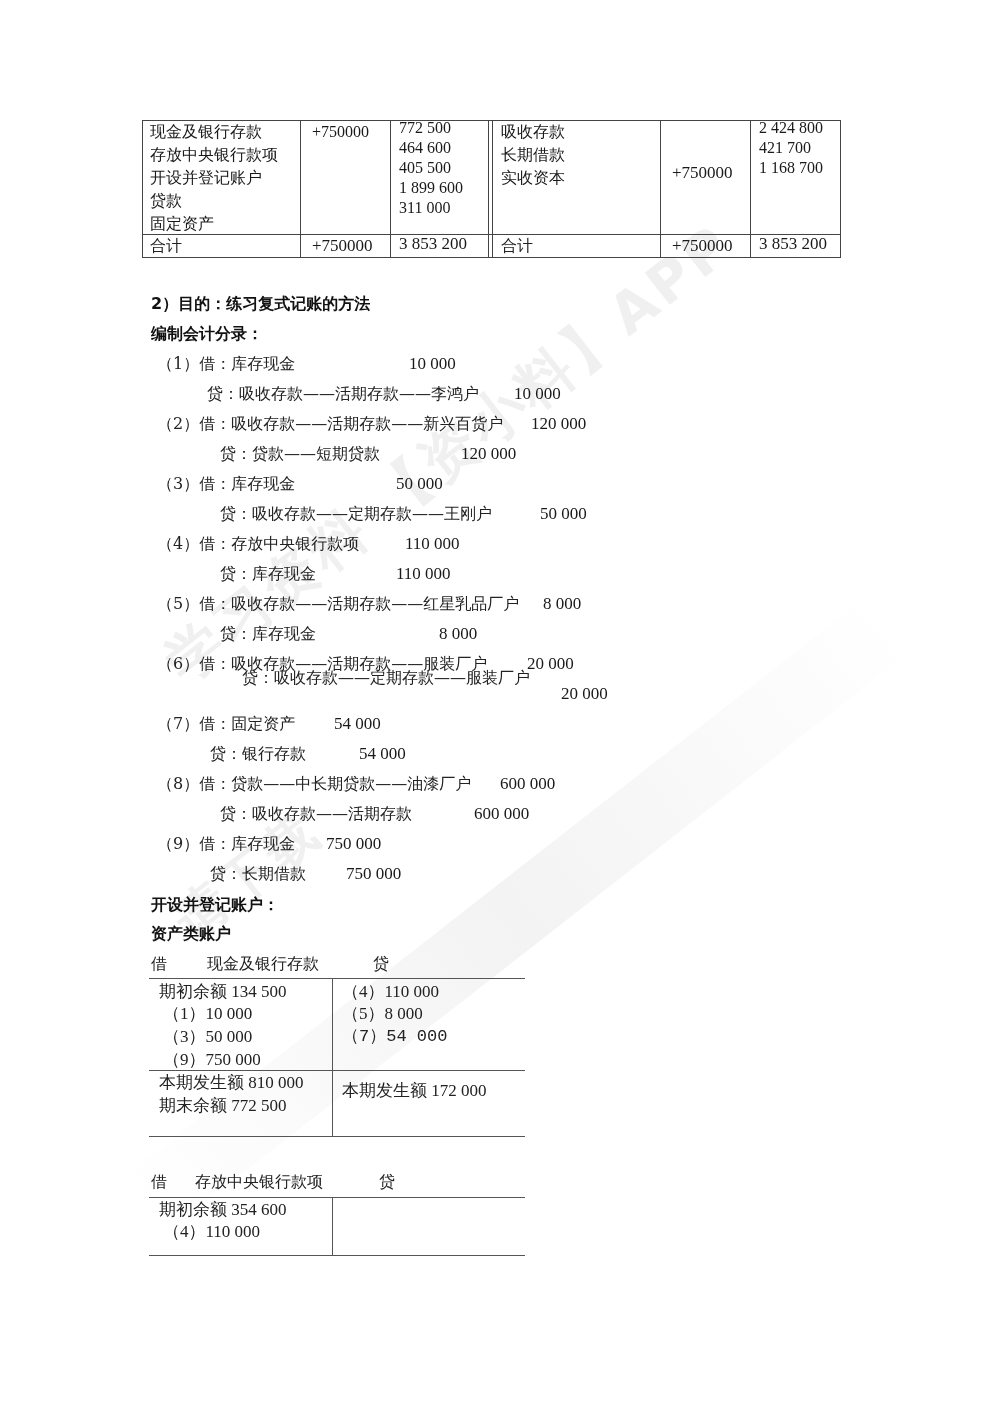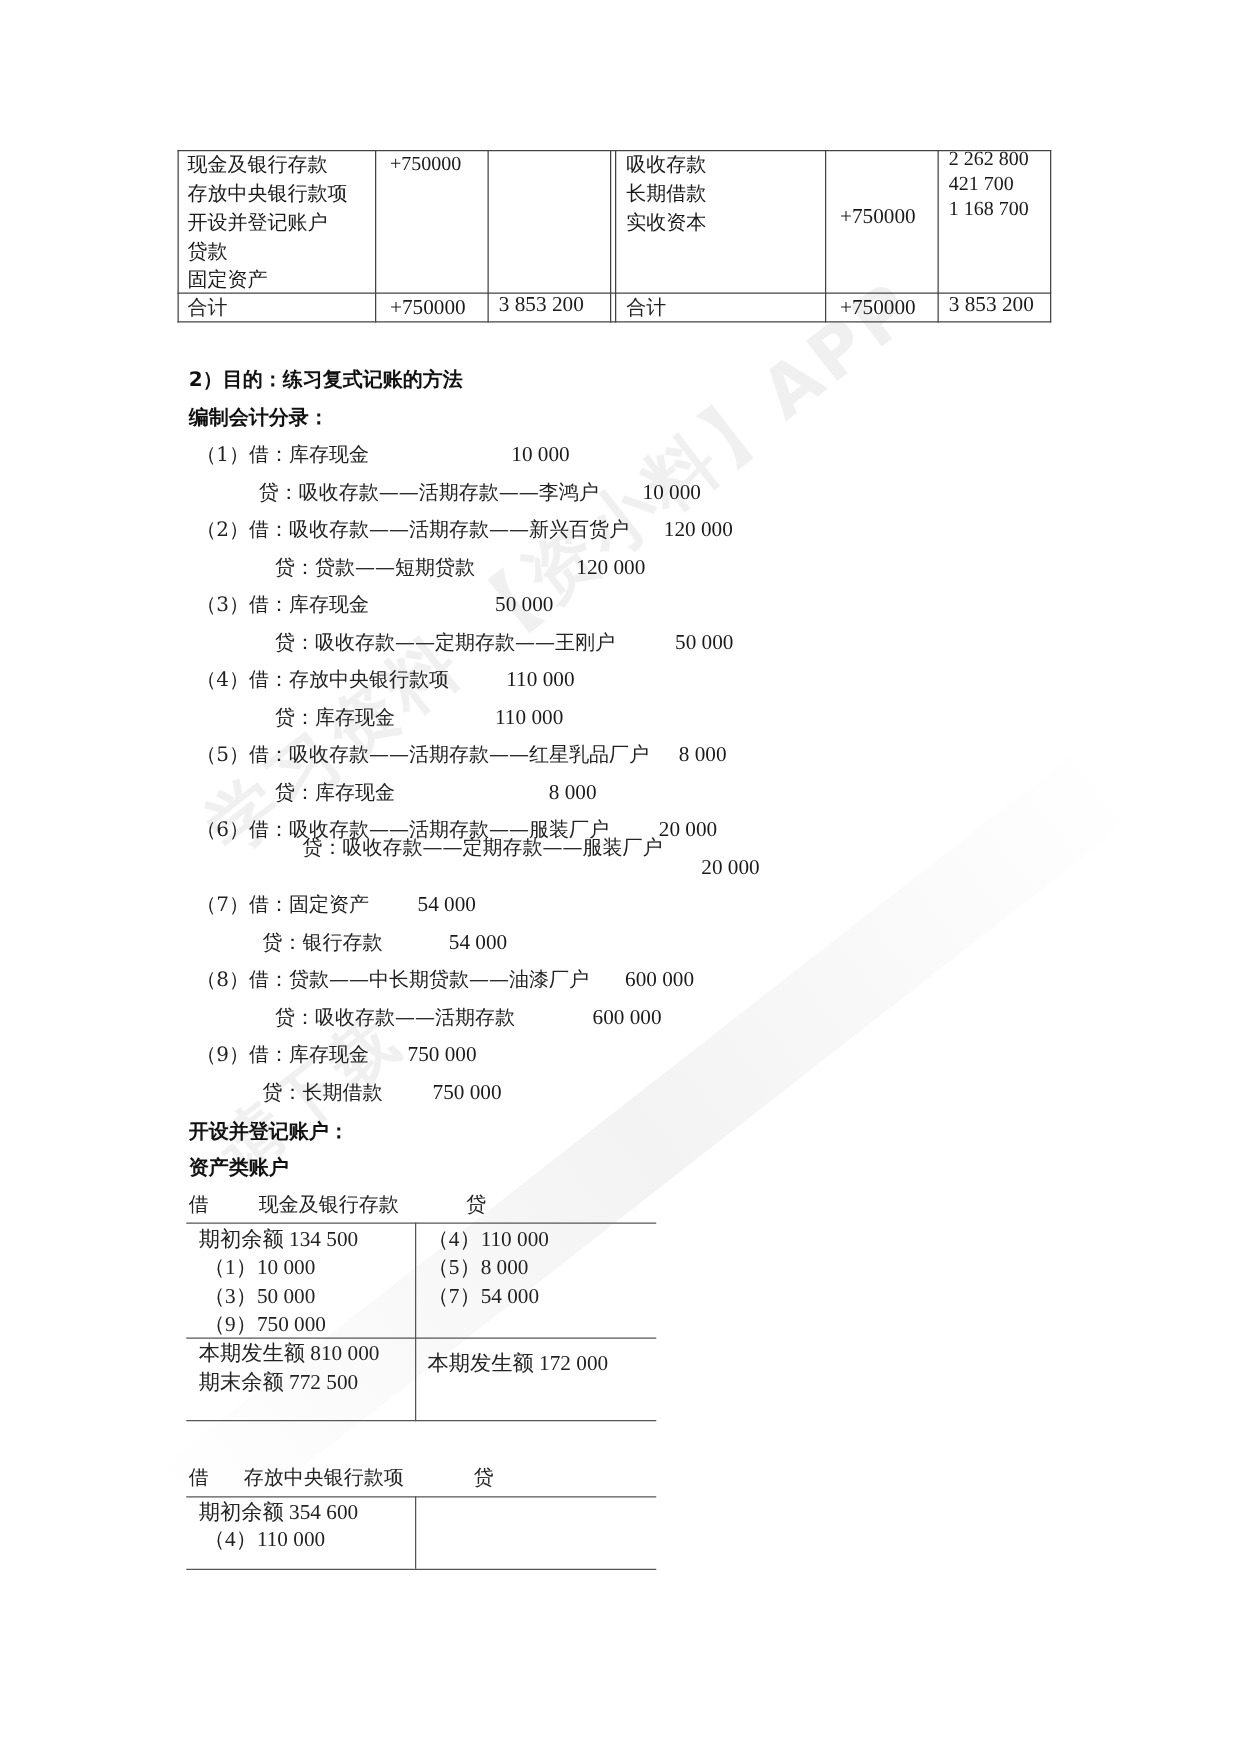--- a/index.html
+++ b/index.html
@@ -67,33 +67,40 @@
   <div class="cell-lines" style="left:8px;top:0;">
     <div>现金及银行存款</div>
     <div>存放中央银行款项</div>
     <div>开设并登记账户</div>
     <div>贷款</div>
     <div>固定资产</div>
   </div>
   <div class="cell-lines num" style="left:170px;top:0;">
     <div>+750000</div>
   </div>
+  <div class="cell-lines num" style="left:257px;top:-2px;line-height:20px;">
+    <div style="height:20px;line-height:20px;">772 500</div>
+    <div style="height:20px;line-height:20px;">464 600</div>
+    <div style="height:20px;line-height:20px;">405 500</div>
+    <div style="height:20px;line-height:20px;">1 899 600</div>
+    <div style="height:20px;line-height:20px;">311 000</div>
+  </div>
 
   <div class="abs txt" style="left:8px;top:116px;">合计</div>
   <div class="abs num" style="left:170px;top:116px;">+750000</div>
   <div class="abs num" style="left:257px;top:114px;">3 853 200</div>
 
   <div class="cell-lines" style="left:359px;top:0;">
     <div>吸收存款</div>
     <div>长期借款</div>
     <div>实收资本</div>
   </div>
   <div class="abs num" style="left:530px;top:43px;">+750000</div>
   <div class="cell-lines num" style="left:617px;top:-2px;">
-    <div style="height:20px;line-height:20px;">2 262 800</div>
+    <div style="height:20px;line-height:20px;">2 424 800</div>
     <div style="height:20px;line-height:20px;">421 700</div>
     <div style="height:20px;line-height:20px;">1 168 700</div>
   </div>
 
   <div class="abs txt" style="left:359px;top:116px;">合计</div>
   <div class="abs num" style="left:530px;top:116px;">+750000</div>
   <div class="abs num" style="left:617px;top:114px;">3 853 200</div>
 </div>
 
 <div class="abs bold" style="left:151px;top:294px;">2）目的：练习复式记账的方法</div>
@@ -156,21 +163,21 @@
   <div class="hline" style="top:118px;"></div>
   <div class="hline" style="top:184px;"></div>
 
   <div class="abs txt num" style="left:10px;top:30px;">期初余额 134 500</div>
   <div class="abs txt num" style="left:14px;top:52px;">（1）10 000</div>
   <div class="abs txt num" style="left:14px;top:75px;">（3）50 000</div>
   <div class="abs txt num" style="left:14px;top:98px;">（9）750 000</div>
 
   <div class="abs txt num" style="left:193px;top:30px;">（4）110 000</div>
   <div class="abs txt num" style="left:193px;top:52px;">（5）8 000</div>
-  <div class="abs txt num" style="left:193px;top:75px;">（7）54 000</div>
+  <div class="abs txt num" style="left:193px;top:75px;font-family:Liberation Mono, monospace;">（7）54 000</div>
 
   <div class="abs txt num" style="left:10px;top:121px;">本期发生额 810 000</div>
   <div class="abs txt num" style="left:10px;top:144px;">期末余额 772 500</div>
   <div class="abs txt num" style="left:193px;top:129px;">本期发生额 172 000</div>
 </div>
 
 <div class="t-acct" style="left:149px;top:1170px;height:90px;">
   <div class="abs txt" style="left:2px;top:2px;">借</div>
   <div class="abs txt" style="left:46px;top:2px;">存放中央银行款项</div>
   <div class="abs txt" style="left:230px;top:2px;">贷</div>

